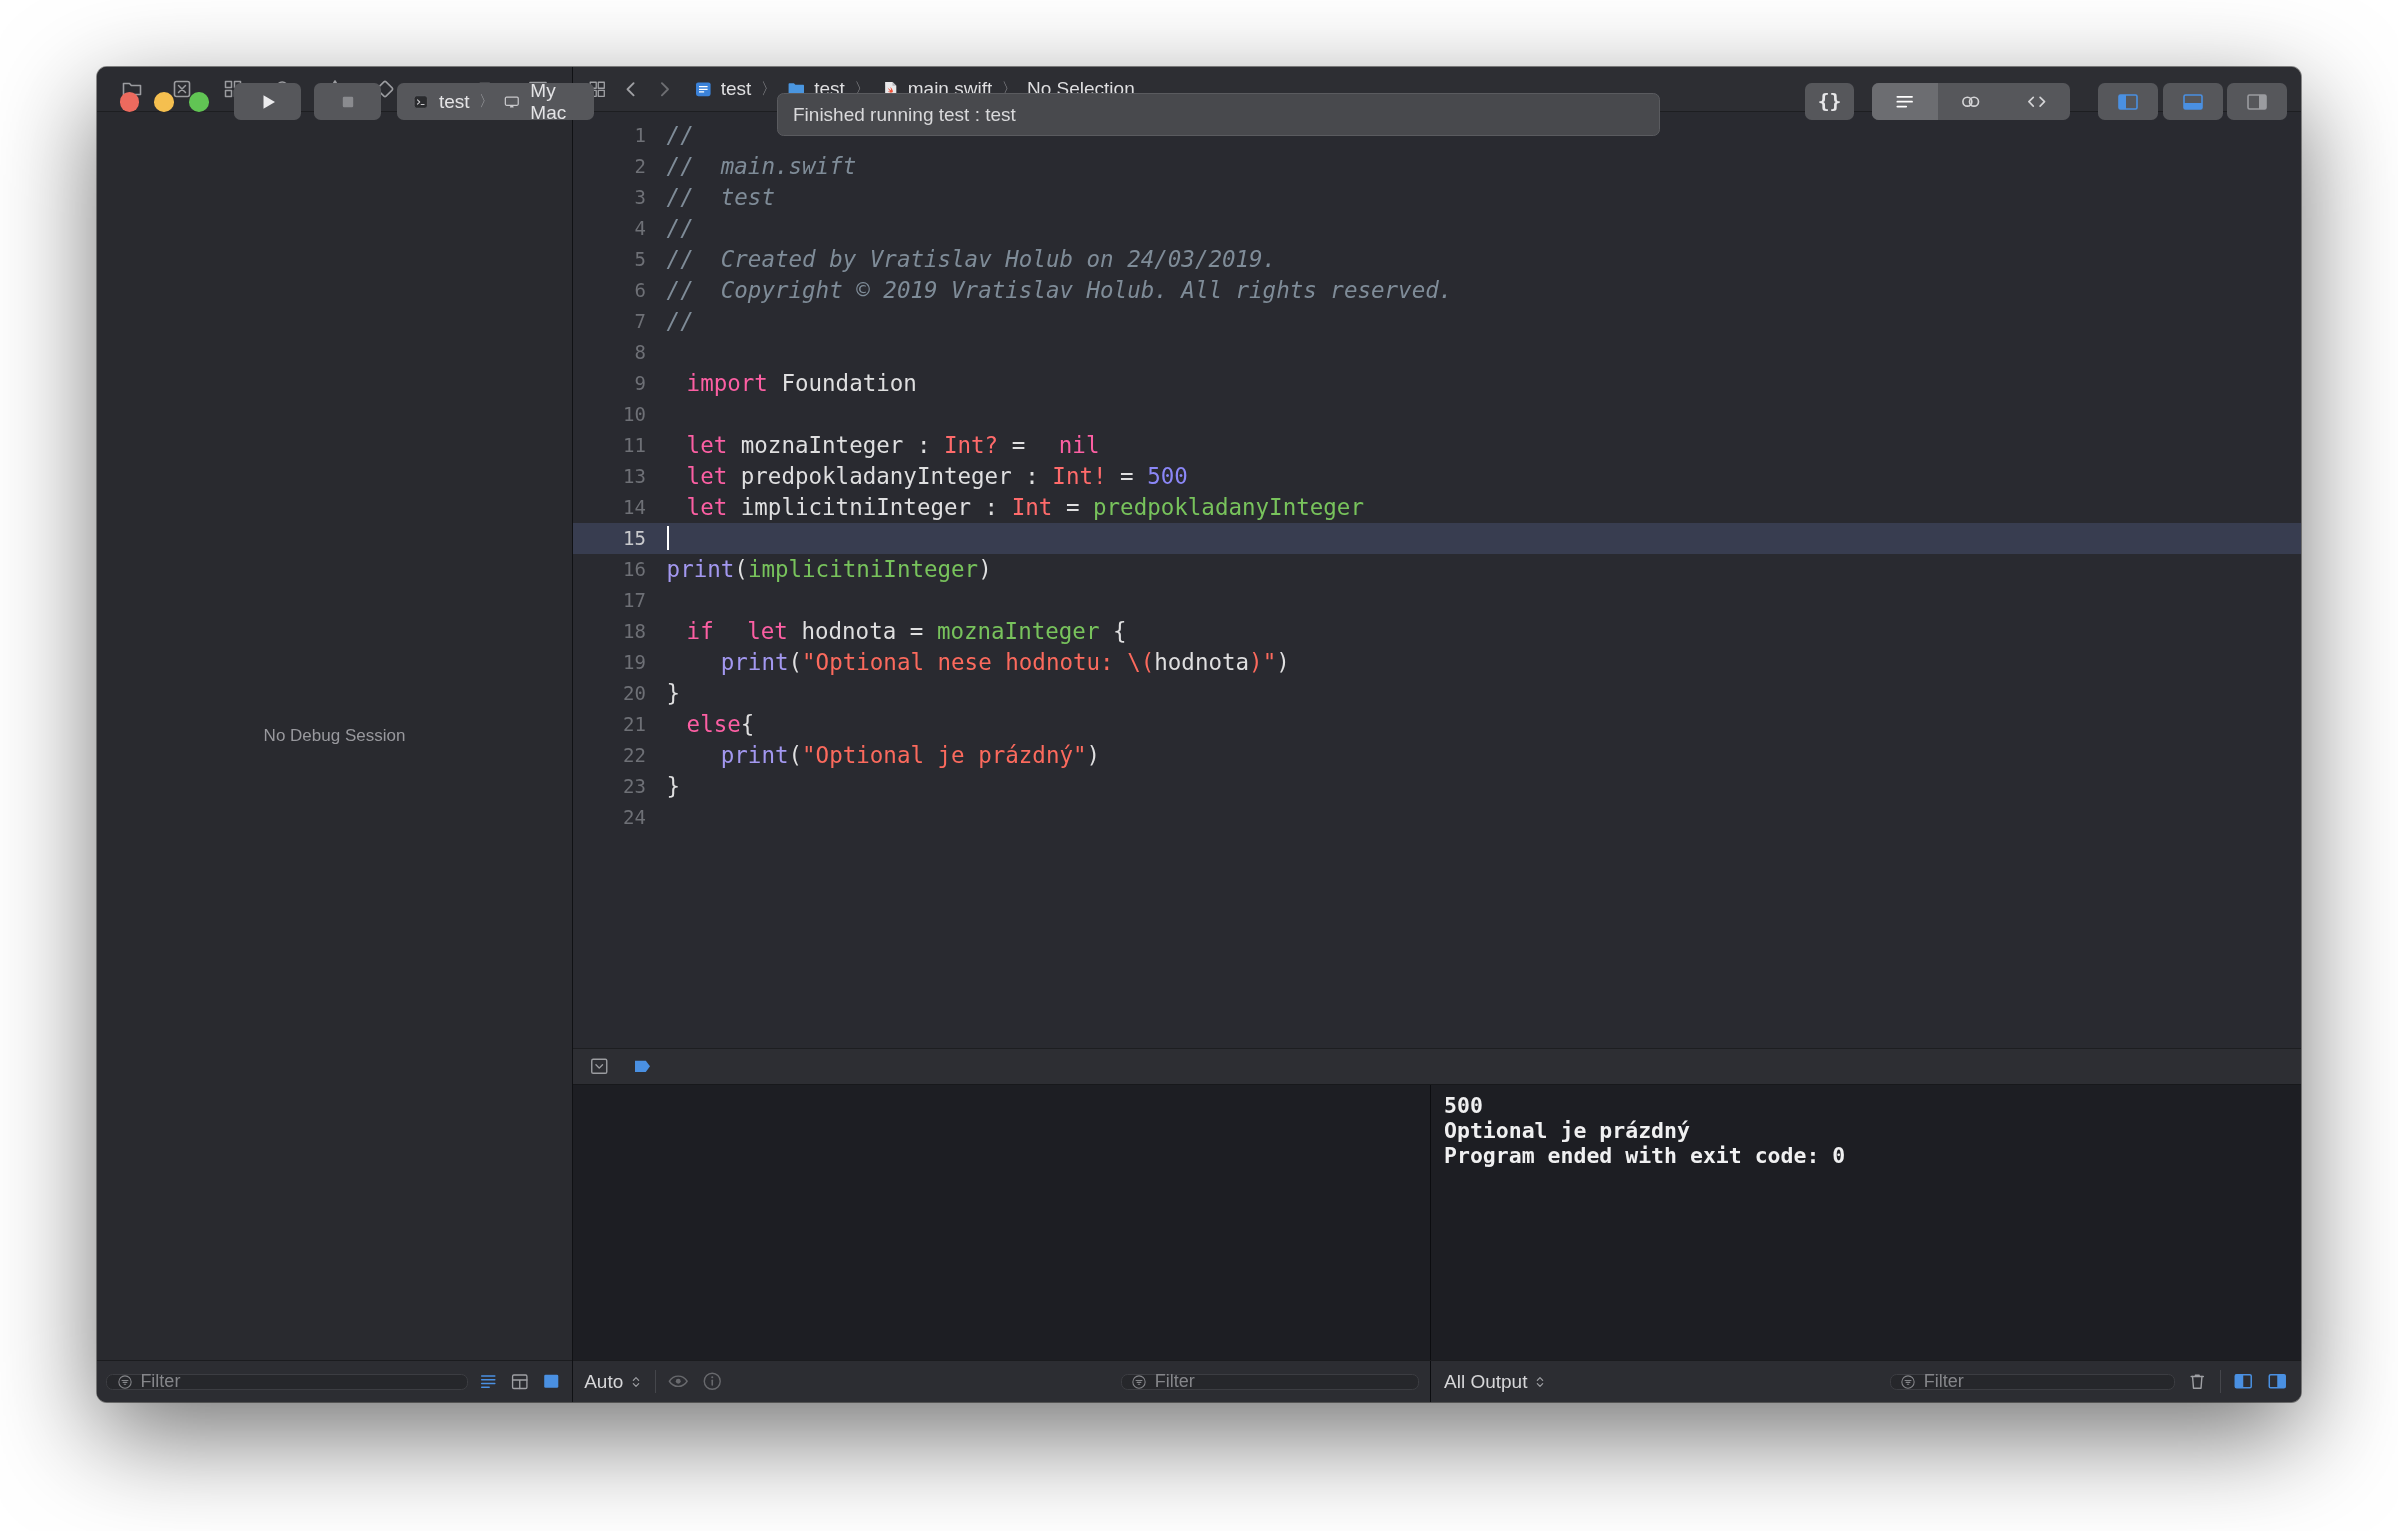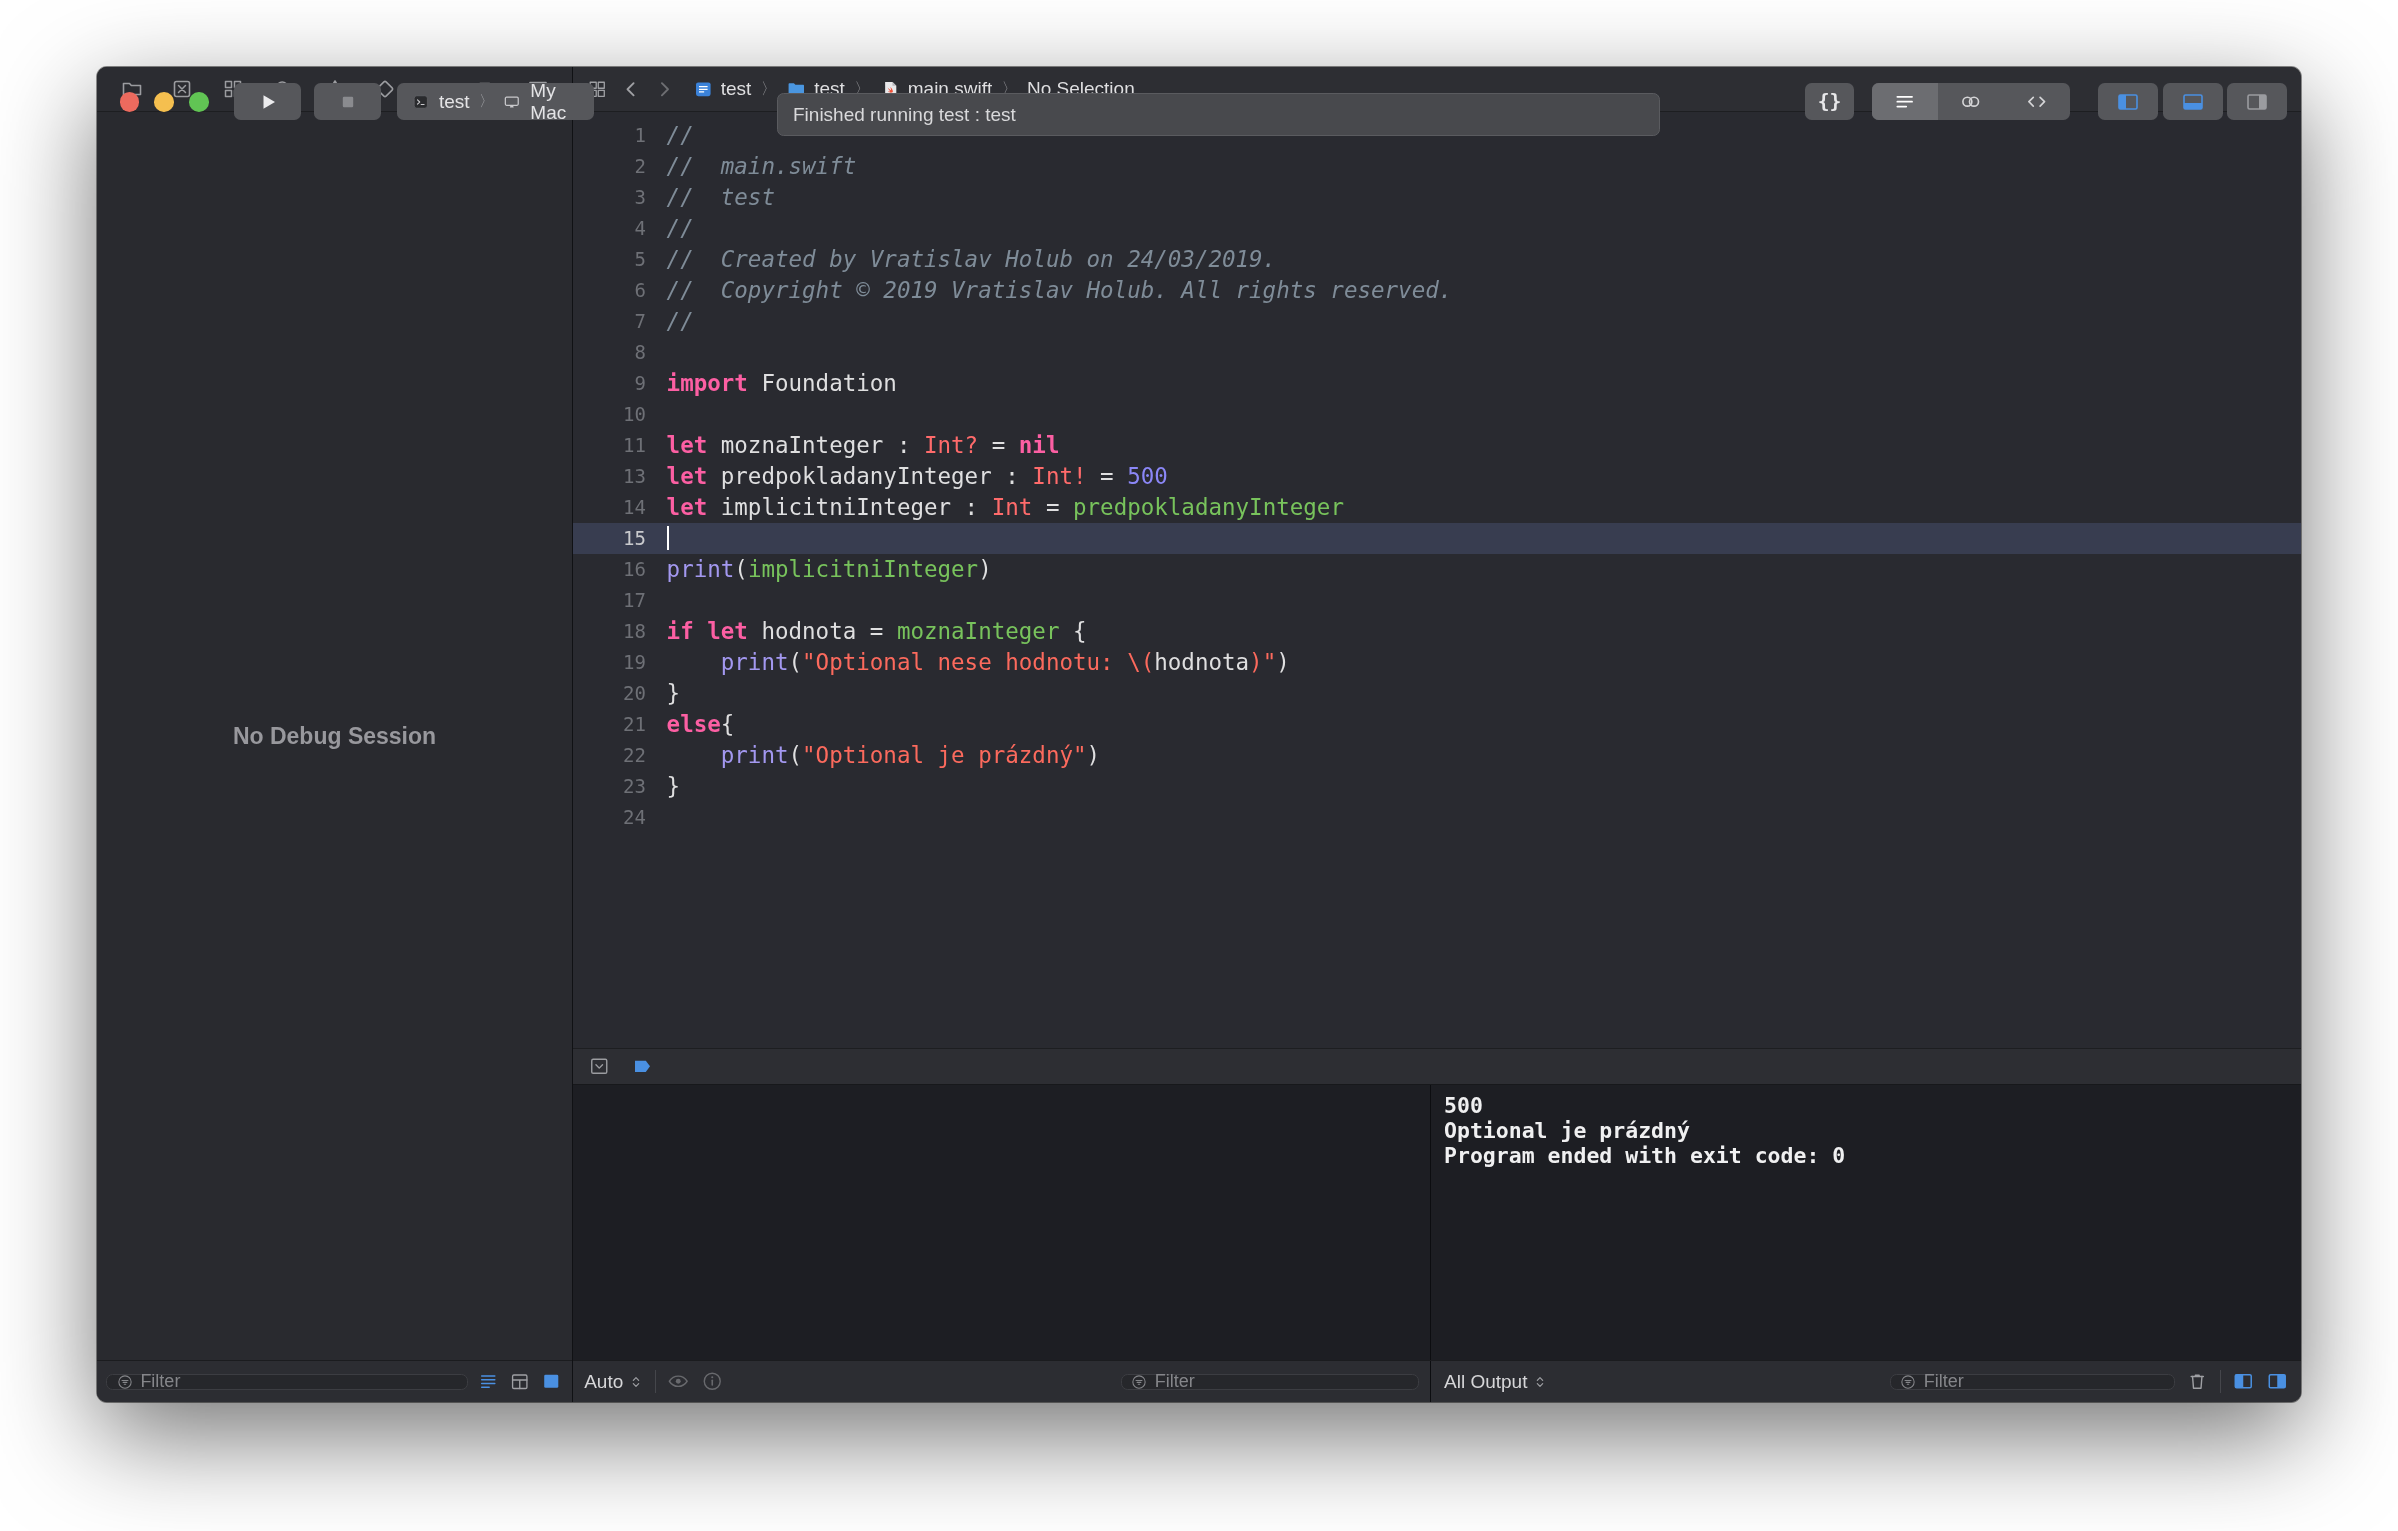--- a/index.html
+++ b/index.html
@@ -47,21 +47,21 @@
   
   .winbody { flex:1; display:flex; min-height:0; }
   .sidebar { flex:none; width:476px; background:#292a2f; border-right:0.9px solid #101114;
              display:flex; flex-direction:column; }
   .nav-tabs { flex:none; height:45px; background:#2b2c31; border-bottom:0.9px solid #1d1e21;
               display:flex; align-items:center; justify-content:space-between; padding:0 22.5px; }
   .nav-tab { width:24px; height:24px; color:#9b9ca0; }
   .nav-tab.sel { color:var(--accent-blue); }
   .nav-tab svg { display:block; width:100%; height:100%; }
   .nav-empty { flex:1; display:flex; align-items:center; justify-content:center; }
-  .nav-empty span { color:#98989d; font-size:23px;font-weight:bold; }
+  .nav-empty span { color:#98989d; font-size:17px; }
   .bottom-bar { flex:none; height:42px; background:#2c2d32; border-top:0.9px solid #1b1c1f;
                 display:flex; align-items:center; padding:0 9.4px; gap:9.4px; }
   .filter-field { height:16px; background:#26272b; border:0.9px solid #3c3d42; border-radius:6.6px;
                   display:flex; align-items:center; gap:6.6px; padding:0 8.4px;
                   color:#85868a; font-size:18px; }
   .filter-field .icon { width:18px; height:18px; flex:none; }
   .sidebar .filter-field { flex:1; }
   .mini-ic { width:21.5px; height:21.5px; }
   
   .editor-col { flex:1; display:flex; flex-direction:column; min-width:0; }
@@ -80,21 +80,21 @@
   .code-row { display:flex; height:31px; align-items:center; }
   .code-row.current { background:#383d50; }
   .gutter { flex:none; width:73px; text-align:right; color:#6e7076; font-size:19px; }
   .code-row.current .gutter { color:#c9cacd; }
   .code-text { padding-left:20.6px; font-size:22.5px; line-height:31px; white-space:pre;
                color:var(--syntax-plain); }
   .caret { display:inline-block; width:2.8px; height:24px; background:#ffffff;
            vertical-align:-4.7px; }
   .tok-plain    { color:var(--syntax-plain); }
   .tok-comment  { color:var(--syntax-comment); font-style:italic; }
-  .tok-keyword  { color:var(--syntax-keyword); font-weight:bold; }
+  .tok-keyword  { color:var(--syntax-keyword); font-weight:normal;margin-left:20px; }
   .tok-type     { color:var(--syntax-type); }
   .tok-number   { color:var(--syntax-number); }
   .tok-string   { color:var(--syntax-string); }
   .tok-function { color:var(--syntax-function); }
   .tok-variable { color:var(--syntax-variable); }
   
   .debug-toolbar { flex:none; height:37px; background:#2d2e33; border-top:0.9px solid #1d1e21;
                    border-bottom:0.9px solid #17181b; display:flex; align-items:center;
                    gap:19px; padding:0 15px; }
   .debug-toolbar .hide-ic { width:22.5px; height:22.5px; color:#9b9ca0; }

